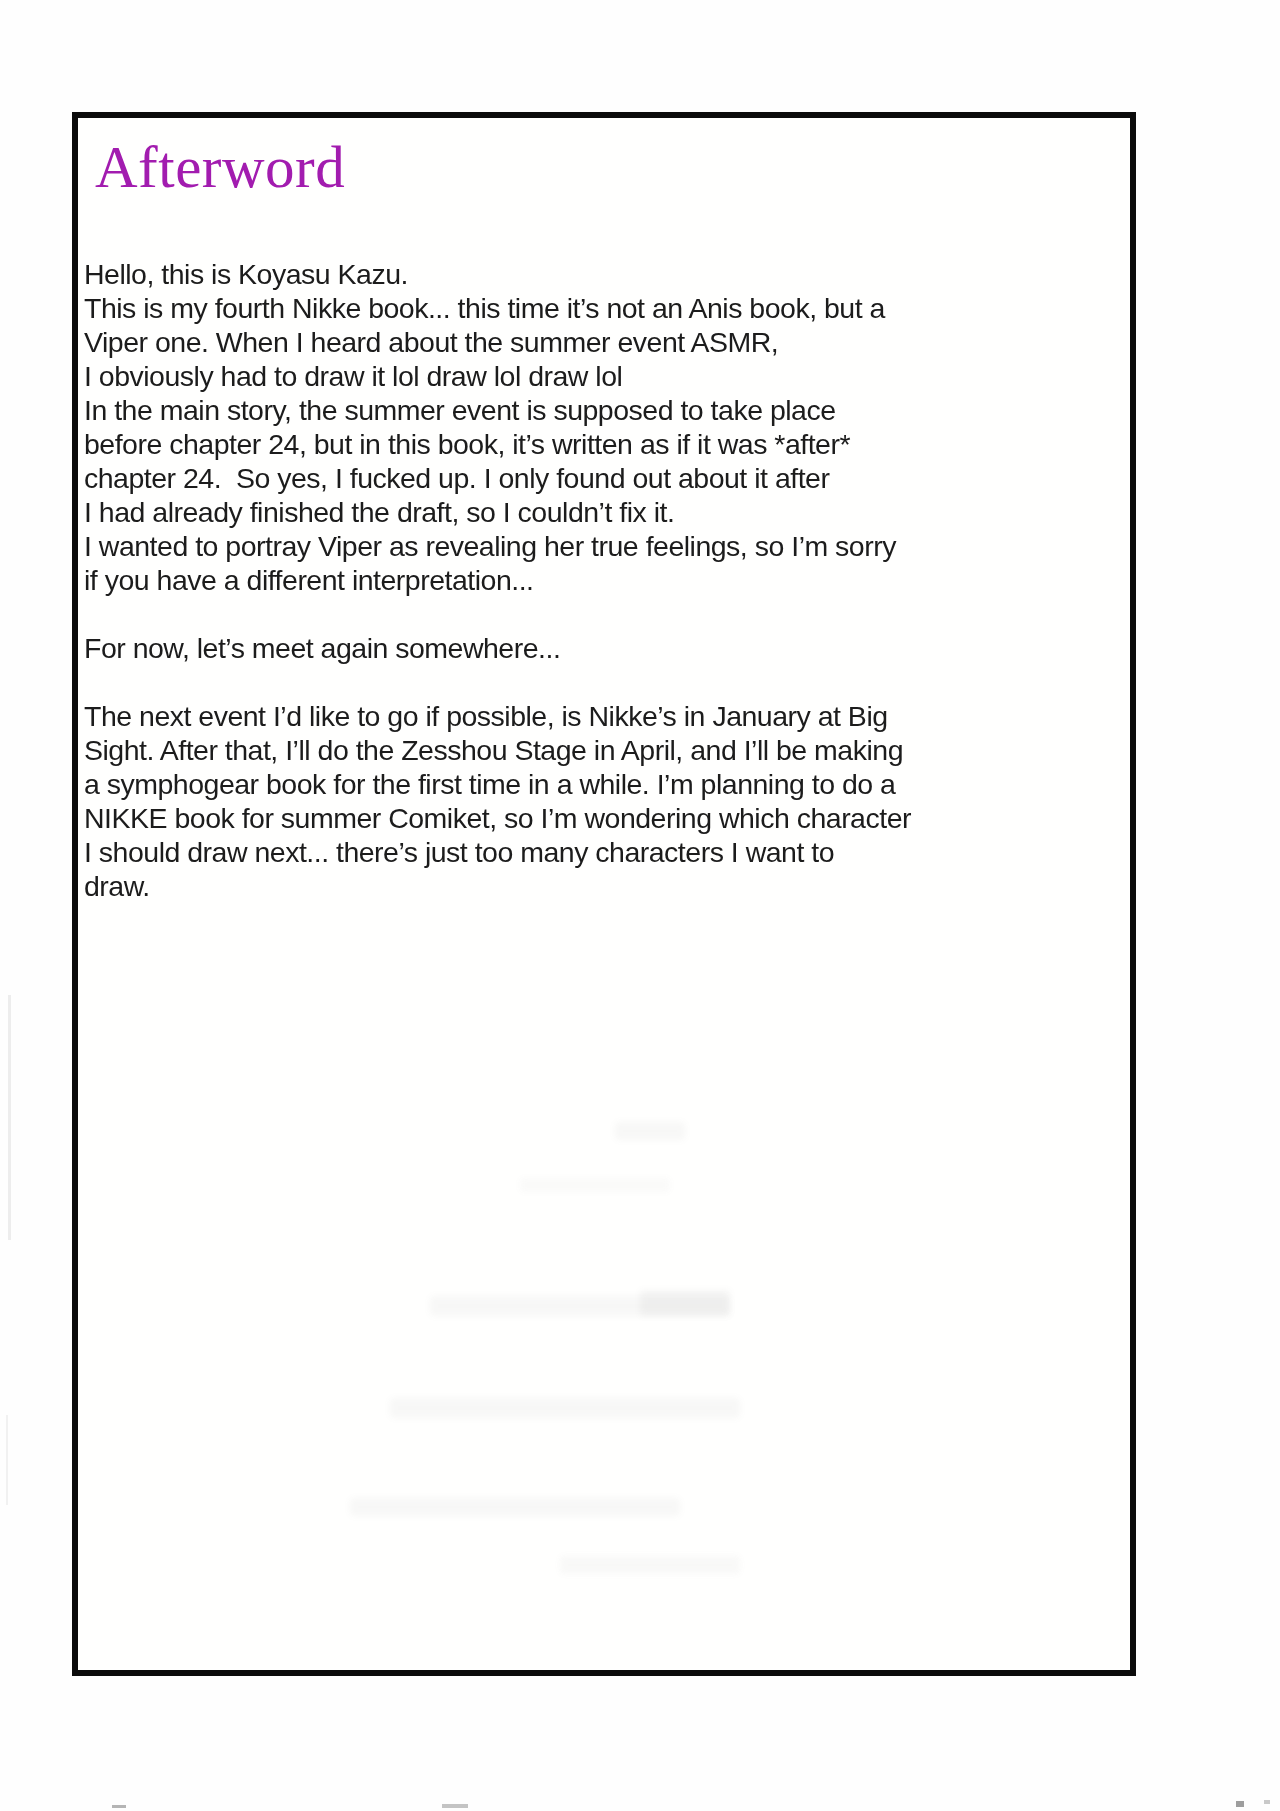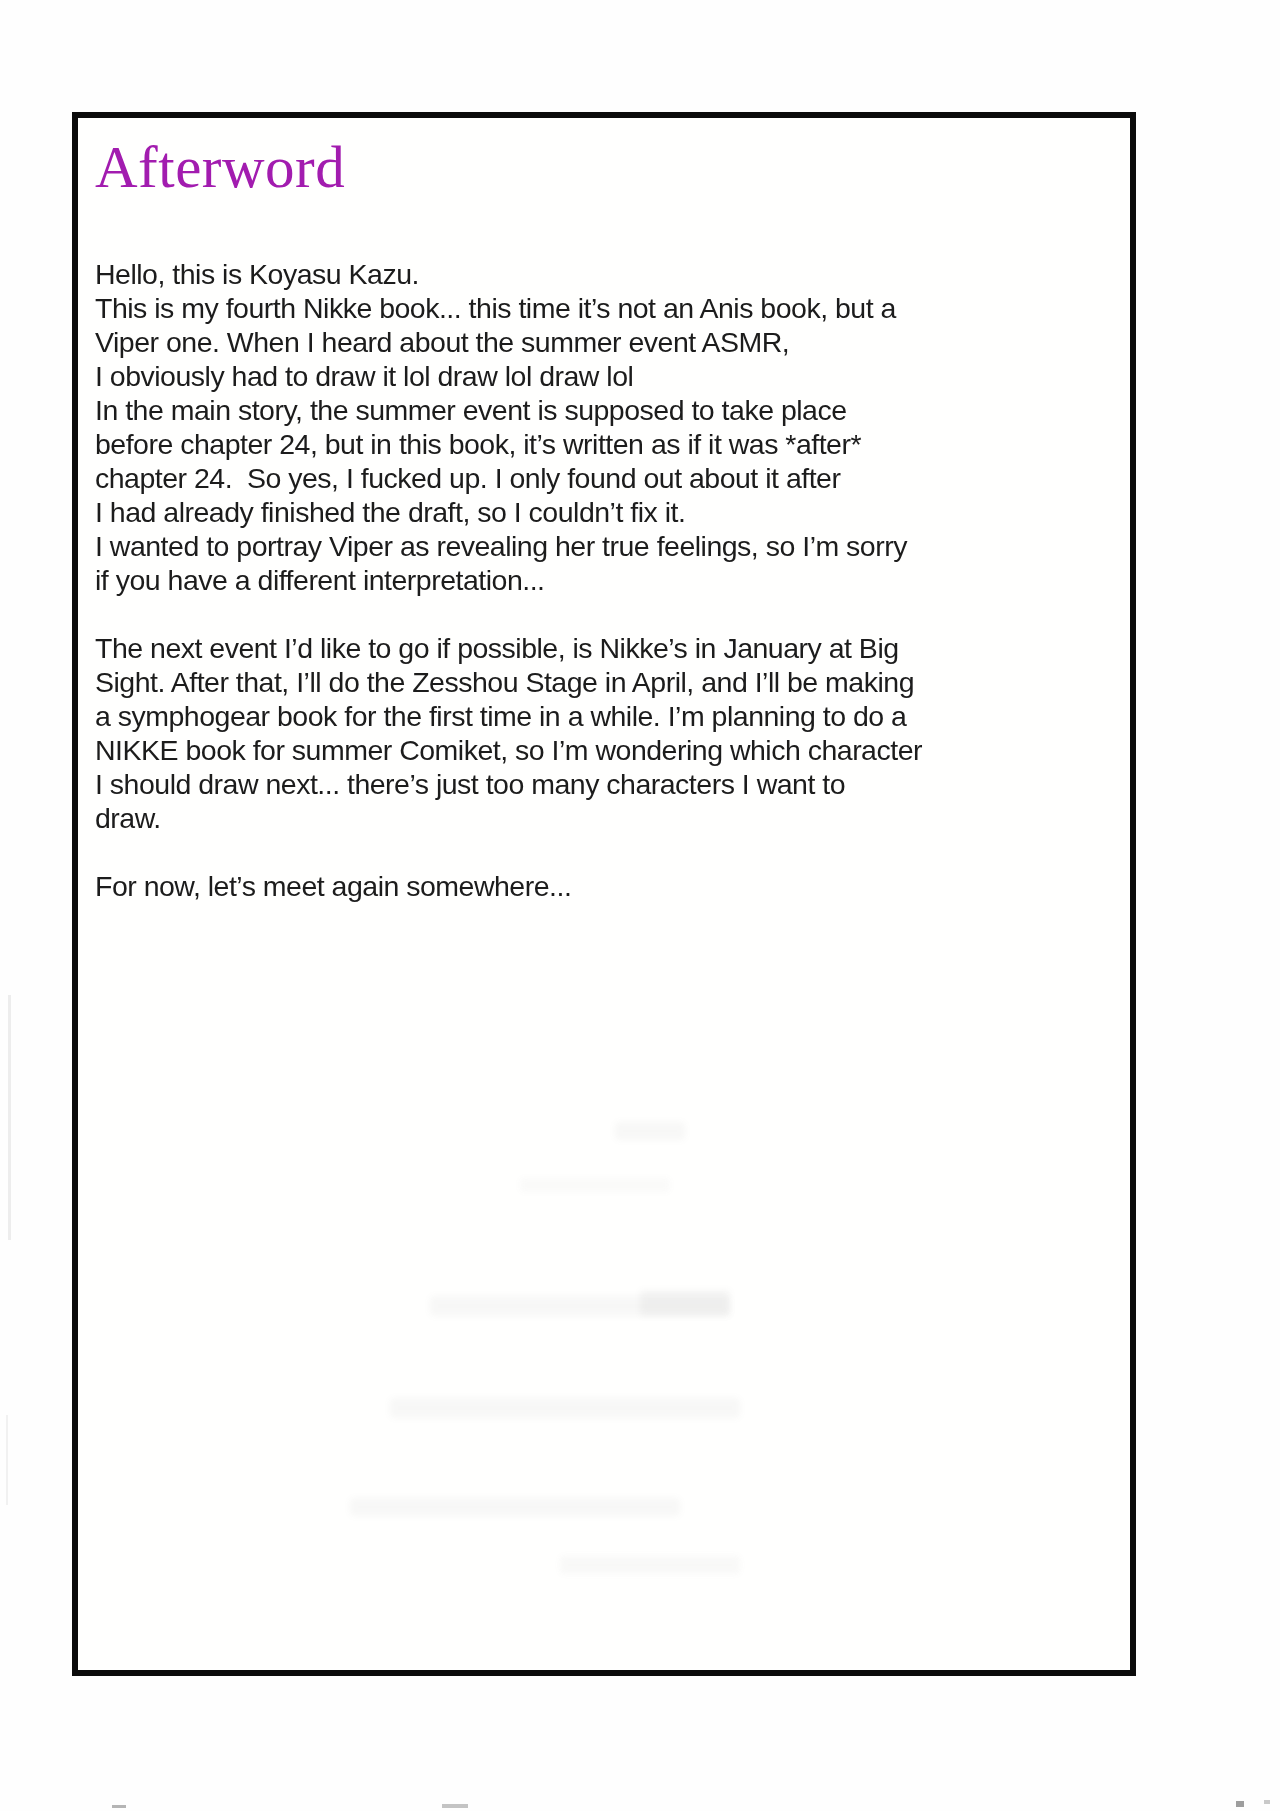--- a/index.html
+++ b/index.html
@@ -32,21 +32,21 @@
     margin: 0;
     font-family: "Liberation Serif", "DejaVu Serif", serif;
     font-weight: 400;
     font-size: 59px;
     line-height: 1.15;
     letter-spacing: 0.5px;
     color: #a21caf;
   }
   .body-text {
     position: absolute;
-    left: 95px;
+    left: 84px;
     top: 257px;
     width: 1010px;
   }
   .body-text p {
     margin: 0 0 34px 0;
     font-size: 28.5px;
     line-height: 34px;
     letter-spacing: -0.5px;
     color: #1c1c1c;
     white-space: pre-line;
@@ -82,27 +82,27 @@
     <p>Hello, this is Koyasu Kazu.
 This is my fourth Nikke book... this time it’s not an Anis book, but a
 Viper one. When I heard about the summer event ASMR,
 I obviously had to draw it lol draw lol draw lol
 In the main story, the summer event is supposed to take place
 before chapter 24, but in this book, it’s written as if it was *after*
 chapter 24.&nbsp; So yes, I fucked up. I only found out about it after
 I had already finished the draft, so I couldn’t fix it.
 I wanted to portray Viper as revealing her true feelings, so I’m sorry
 if you have a different interpretation...</p>
+    <p>For now, let’s meet again somewhere...</p>
     <p>The next event I’d like to go if possible, is Nikke’s in January at Big
 Sight. After that, I’ll do the Zesshou Stage in April, and I’ll be making
 a symphogear book for the first time in a while. I’m planning to do a
 NIKKE book for summer Comiket, so I’m wondering which character
 I should draw next... there’s just too many characters I want to
 draw.</p>
-    <p>For now, let’s meet again somewhere...</p>
   </div>
 
   <div class="ghost" style="left:615px; top:1122px; width:70px; height:18px;"></div>
   <div class="ghost" style="left:520px; top:1178px; width:150px; height:14px; opacity:0.04;"></div>
   <div class="ghost" style="left:430px; top:1296px; width:300px; height:20px;"></div>
   <div class="ghost" style="left:640px; top:1290px; width:90px; height:26px; opacity:0.08;"></div>
   <div class="ghost" style="left:390px; top:1398px; width:350px; height:20px;"></div>
   <div class="ghost" style="left:350px; top:1498px; width:330px; height:18px;"></div>
   <div class="ghost" style="left:560px; top:1556px; width:180px; height:18px; opacity:0.05;"></div>
 

